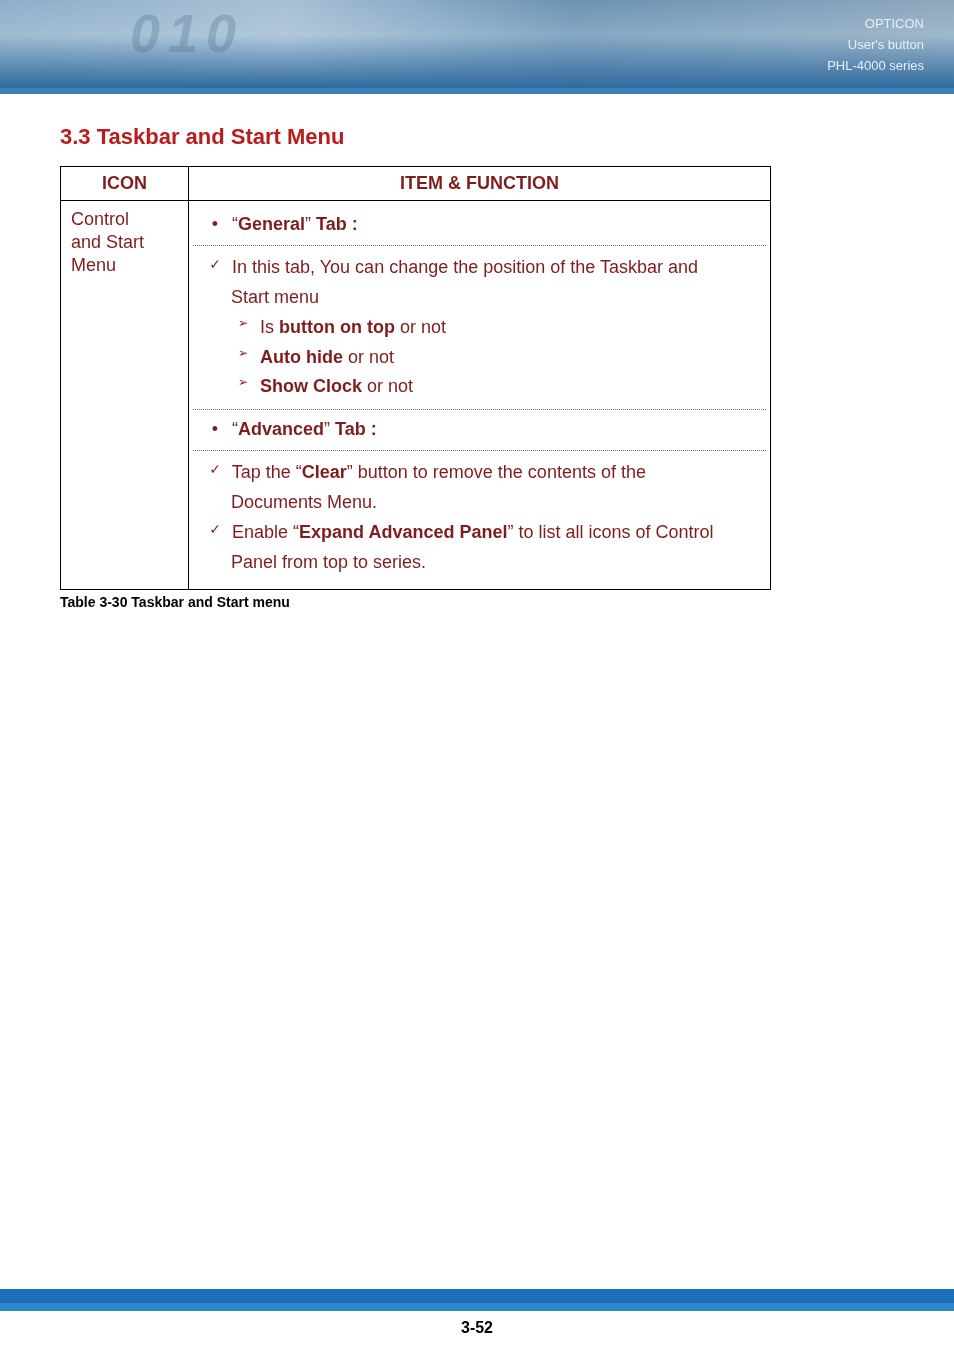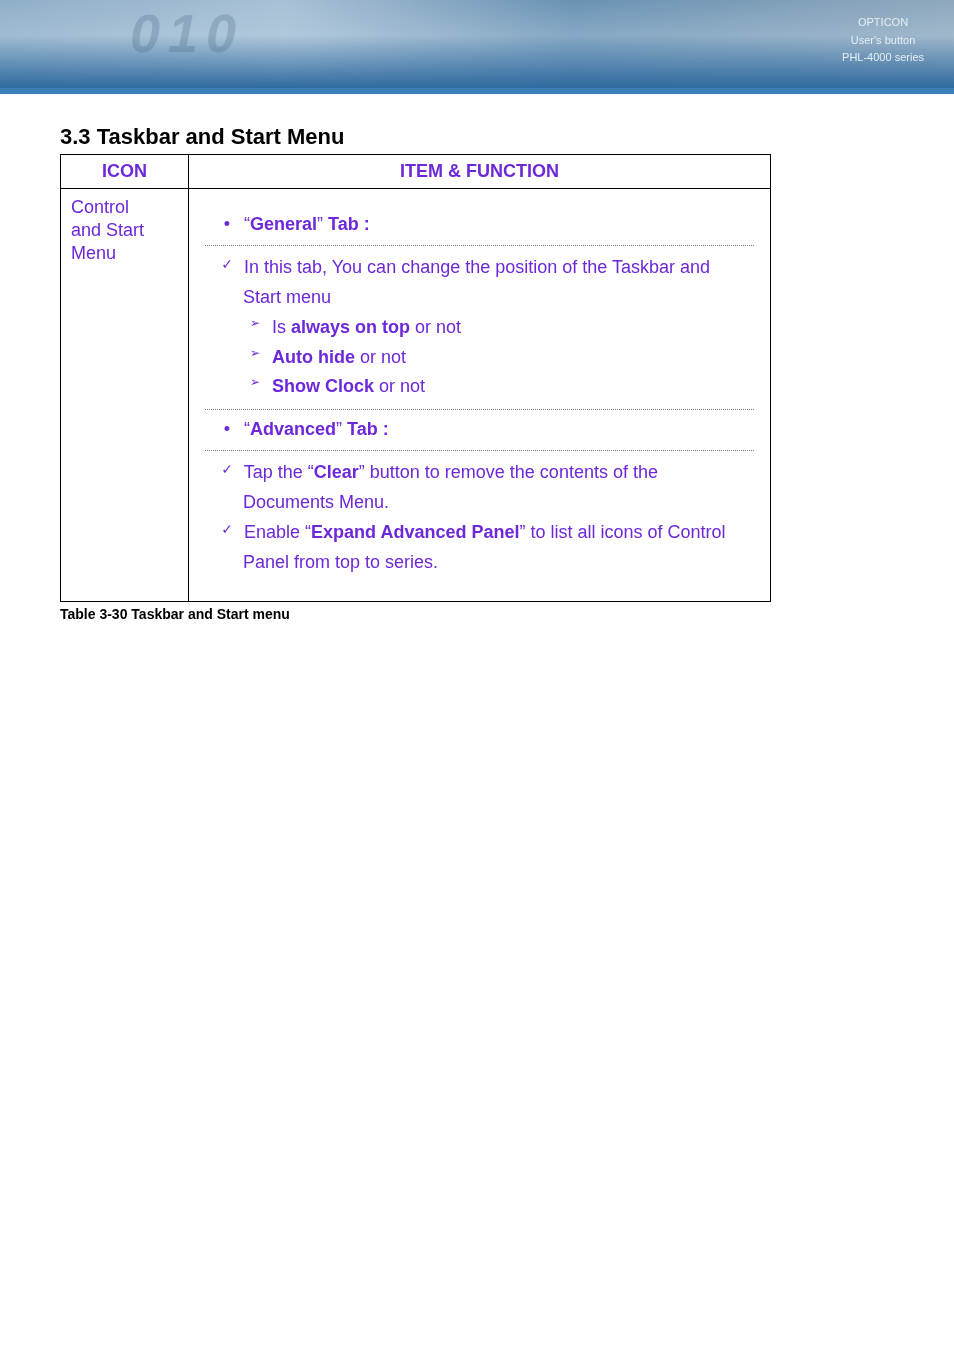--- a/index.html
+++ b/index.html
@@ -36,52 +36,52 @@
     font-size: 54px;
     font-style: italic;
     color: rgba(60,90,120,0.25);
     font-weight: bold;
     letter-spacing: 8px;
   }
   .header-right {
     position: absolute;
     right: 30px;
     top: 14px;
-    text-align: center;
+    text-align: right;
     color: #e6eef6;
-    font-size: 11px;
+    font-size: 13px;
     line-height: 1.6;
   }
   .header-strip {
     height: 6px;
     background: #3d7fb8;
   }
 
   .content {
     padding: 24px 60px 0 60px;
   }
 
   .section-title {
-    color: #000000;
+    color: #b91c1c;
     font-size: 22px;
     font-weight: bold;
-    margin: 6px 0 4px 0;
+    margin: 6px 0 16px 0;
   }
 
   table.spec {
     border-collapse: collapse;
     width: 710px;
     table-layout: fixed;
   }
   table.spec td, table.spec th {
     border: 1.5px solid #000;
     padding: 6px 10px;
     vertical-align: top;
     font-size: 18px;
-    color: #6d28d9;
+    color: #7f1d1d;
   }
   table.spec th {
     text-align: center;
     font-weight: bold;
   }
   .col-icon { width: 128px; }
   .col-item { width: 582px; }
   .inner-section {
     padding: 6px 10px;
     font-size: 18px;
@@ -131,21 +131,21 @@
     height: 8px;
     background: #2d87c9;
   }
   .page-number {
     text-align: center;
     font-size: 16px;
     font-weight: bold;
     padding: 8px 0 14px 0;
   }
 
-  .right-cell { padding: 16px !important; }
+  .right-cell { padding: 4px !important; }
 </style>
 </head>
 <body>
 
 <div class="page">
 
   <div class="header-banner">
     <div class="header-digits">010</div>
     <div class="header-right">
       <div>OPTICON</div>
@@ -187,21 +187,21 @@
           <div class="inner-section" style="border-bottom:1px dotted #777;">
             <div class="row-line">
               <span class="check">✓</span>
               <span>In this tab, You can change the position of the Taskbar and</span>
             </div>
             <div class="row-line indent-1">
               <span>Start menu</span>
             </div>
             <div class="row-line indent-1">
               <span class="tri">➢</span>
-              <span>Is </span><b>always on top</b><span> or not</span>
+              <span>Is </span><b>button on top</b><span> or not</span>
             </div>
             <div class="row-line indent-1">
               <span class="tri">➢</span>
               <b>Auto hide</b><span> or not</span>
             </div>
             <div class="row-line indent-1">
               <span class="tri">➢</span>
               <b>Show Clock</b><span> or not</span>
             </div>
           </div>
@@ -234,14 +234,19 @@
       </tr>
     </tbody>
       </table>
 
     <div class="table-caption">
       <span class="caption-label">Table 3-30 </span><span class="caption-title">Taskbar and Start menu</span>
     </div>
 
   </div>
 
+  <div class="footer">
+    <div class="footer-strip1"></div>
+    <div class="footer-strip2"></div>
+    <div class="page-number">3-52</div>
+  </div>
 
 </div>
 
 </body></html>

